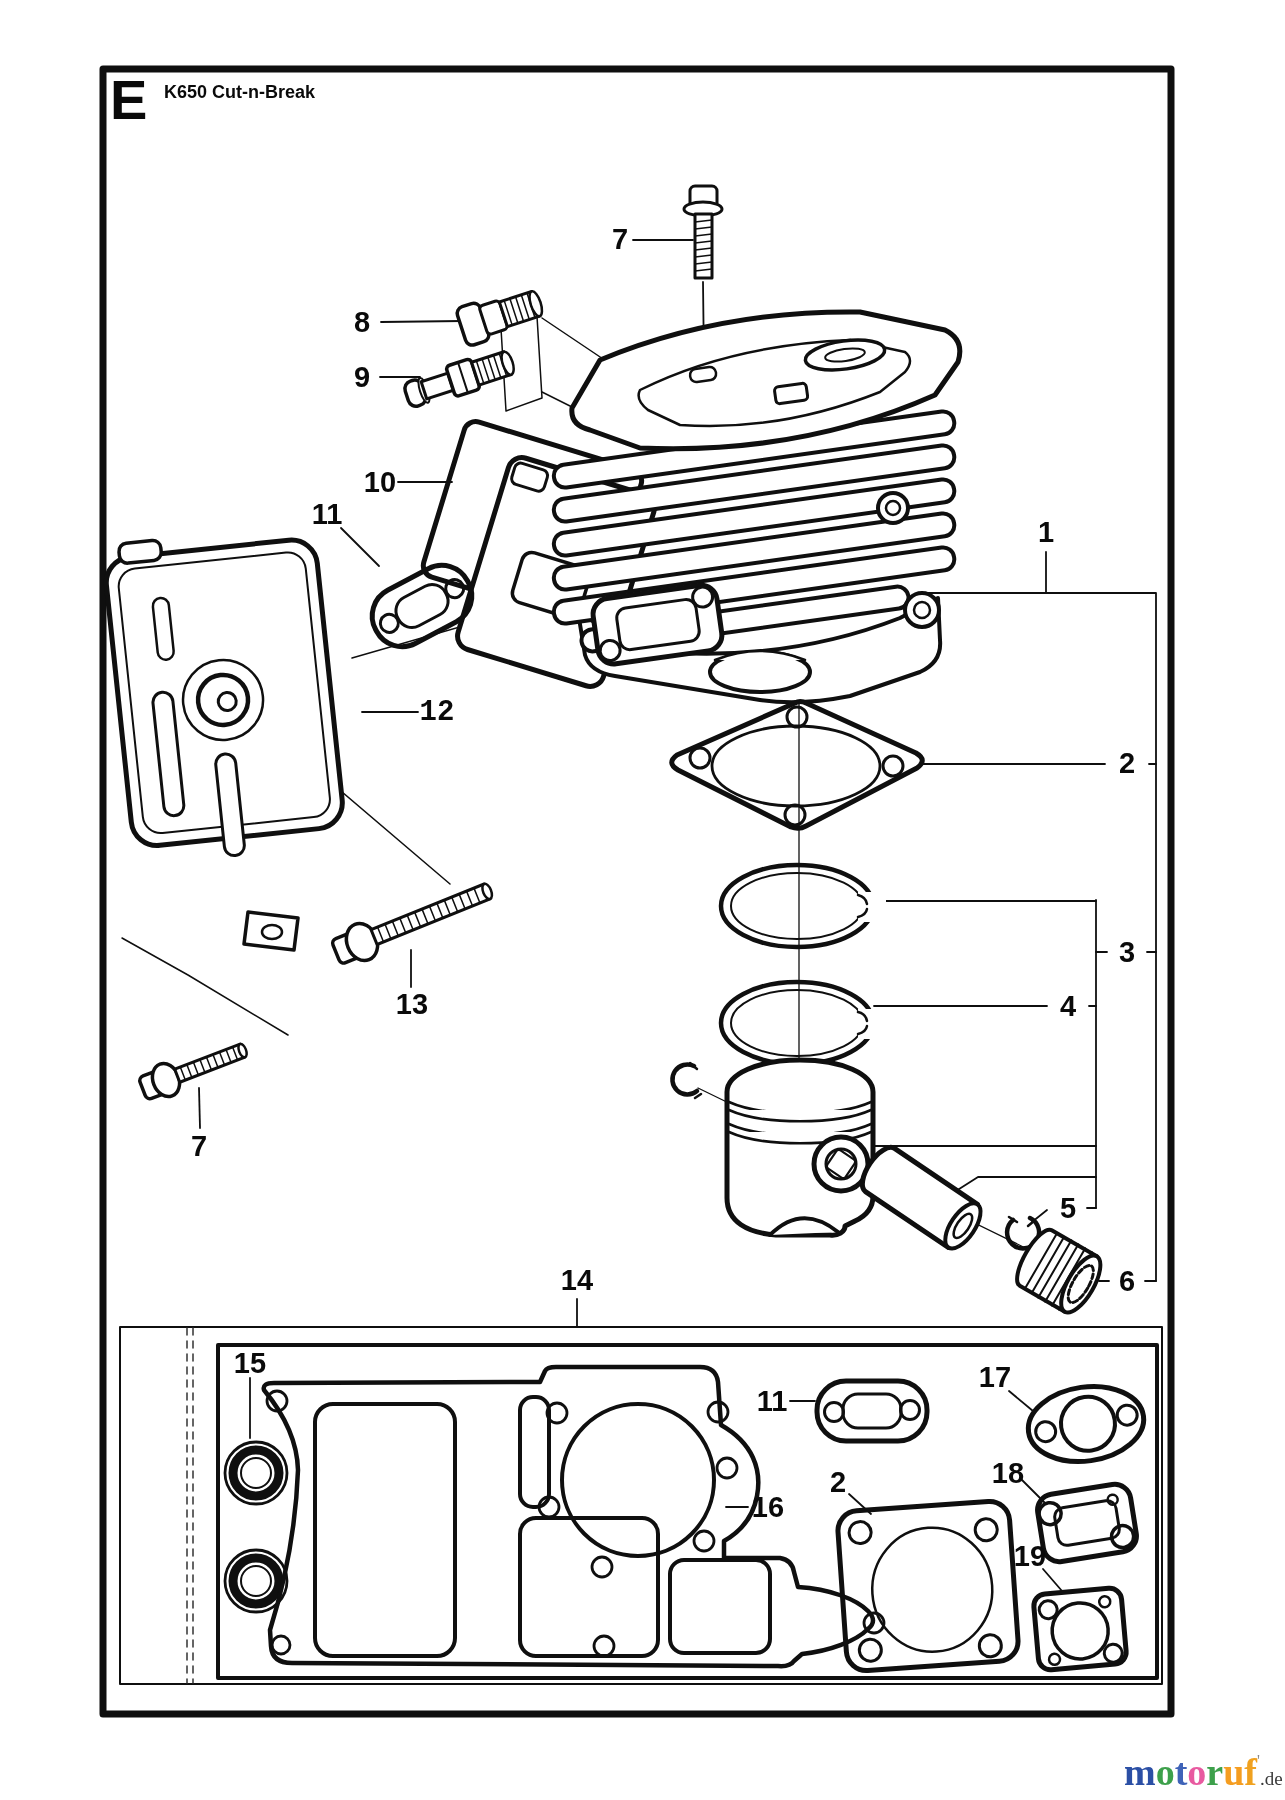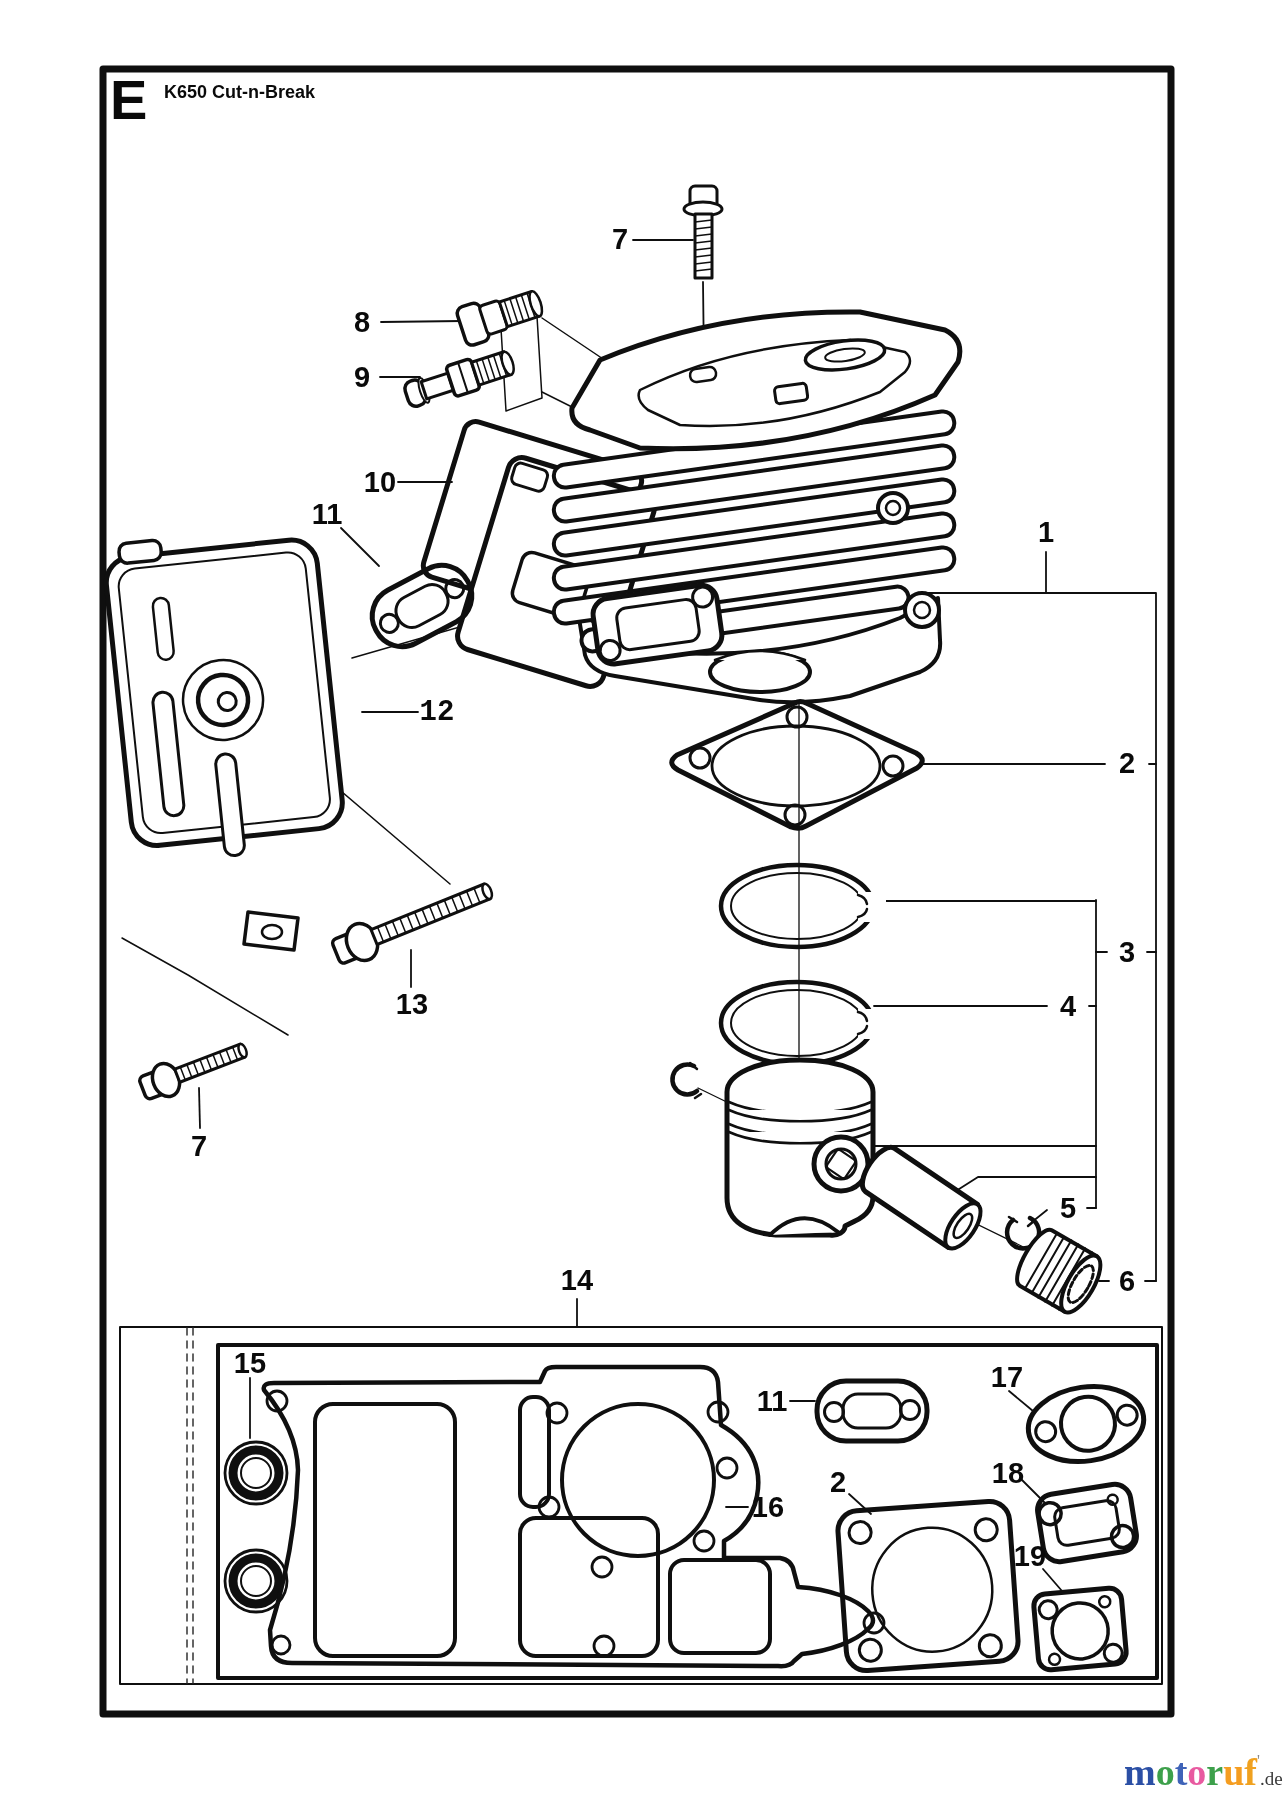--- a/index.html
+++ b/index.html
@@ -394,20 +394,20 @@
       <div class="callout" style="left: 1068px; top: 1006px;">4</div>
       <div class="callout" style="left: 412px; top: 1004px;">13</div>
       <div class="callout" style="left: 199px; top: 1146px;">7</div>
       <div class="callout" style="left: 1068px; top: 1208px;">5</div>
       <div class="callout" style="left: 1127px; top: 1281px;">6</div>
       <div class="callout" style="left: 577px; top: 1280px;">14</div>
       <div class="callout" style="left: 250px; top: 1363px;">15</div>
       <div class="callout" style="left: 768px; top: 1507px; text-align: right;">16</div>
       <div class="callout" style="left: 772px; top: 1401px;">11</div>
       <div class="callout" style="left: 838px; top: 1482px;">2</div>
-      <div class="callout" style="left: 995px; top: 1377px; margin-left: 12px;">17</div>
+      <div class="callout" style="left: 995px; top: 1377px;">17</div>
       <div class="callout" style="left: 1008px; top: 1465px; margin-top: 8px;">18</div>
       <div class="callout" style="left: 1030px; top: 1556px;">19</div>
     </div>
 
 <div class="logo"><span id="logo-letters"><span style="color: rgb(43, 79, 165);">m</span><span style="color: rgb(61, 160, 75);">o</span><span style="color: rgb(63, 99, 184);">t</span><span style="color: rgb(232, 90, 160);">o</span><span style="color: rgb(61, 160, 75);">r</span><span style="color: rgb(245, 157, 32);">u</span><span style="color: rgb(240, 161, 31);">f</span></span><span class="mark" style="color: rgb(138, 138, 138);">'</span><span class="logo-suffix" style="color: rgb(58, 58, 58);">.de</span></div>
 
 </div>
 
 </body></html>

